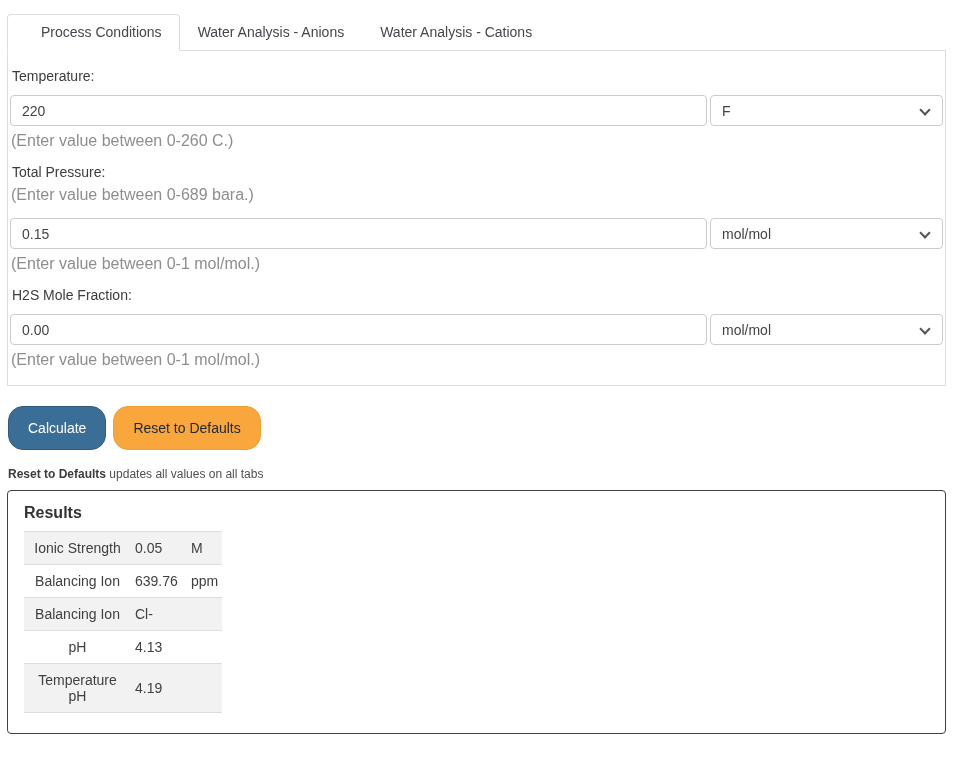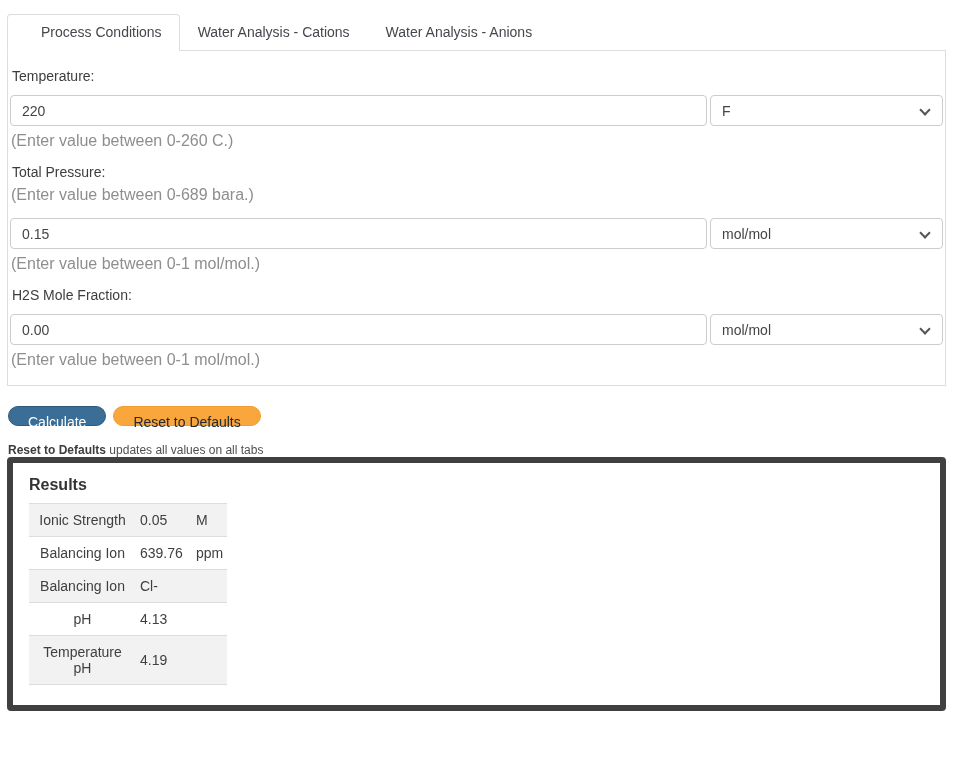--- a/index.html
+++ b/index.html
@@ -76,61 +76,62 @@
     border-right: 2px solid #555;
     border-bottom: 2px solid #555;
     transform: rotate(45deg);
     pointer-events: none;
   }
   .field-hint { font-size: 16px; color: #8e8e8e; margin: 6px 0 0 1px; }
 
   
   .button-row { display: flex; gap: 7px; margin-top: 20px; padding-left: 1px; }
   .btn {
-    height: 20px;
+    height: 44px;
     line-height: 30px;
     border: none;
     border-radius: 15px;
     font-size: 14px;
     padding: 0 19px;
     cursor: pointer;
     font-family: "Liberation Sans", "DejaVu Sans", sans-serif;
   }
   .btn-calculate { background: #3b6e97; color: #ffffff; border: 1px solid #2f5a7d; }
   .btn-reset { background: #f9a63c; color: #212b36; border: 1px solid #f19d2f; }
 
   
   .note { margin-top: 17px; font-size: 12px; color: #4f4f4f; padding-left: 1px; }
   .note b { color: #3d3d3d; }
 
   
   .results-panel {
-    border: 6px solid #404040;
+    margin-top: 9px;
+    border: 1px solid #404040;
     border-radius: 4px;
     padding: 13px 16px 20px 16px;
     min-height: 230px;
   }
   .results-title { font-size: 16px; font-weight: bold; color: #333; }
   .results-table { border-collapse: collapse; margin-top: 9px; font-size: 14px; color: #404040; }
   .results-table td { border-top: 1px solid #ddd; padding: 8px 4px 8px 7px; }
   .results-table tr:last-child td { border-bottom: 1px solid #ddd; }
   .results-table tr:nth-child(odd) { background: #f2f2f2; }
   .results-table td.c-label { width: 104px; text-align: center; }
   .results-table td.c-value { width: 56px; }
   .results-table td.c-unit  { width: 37px; }
 </style>
 </head>
 <body>
 
 <div class="page">
 
   <div class="tab-bar">
     <div class="tab active">Process Conditions</div>
+    <div class="tab">Water Analysis - Anions</div>
     <div class="tab">Water Analysis - Cations</div>
-    <div class="tab">Water Analysis - Anions</div>
   </div>
 
   <div class="tab-panel">
     <div id="form-fields">
   <div class="field">
     <div class="field-label">Temperature:</div>
     <div class="field-row">
       <input class="field-input" type="text" value="220" style="">
       <div class="select-wrap">
         <select class="unit-select">

